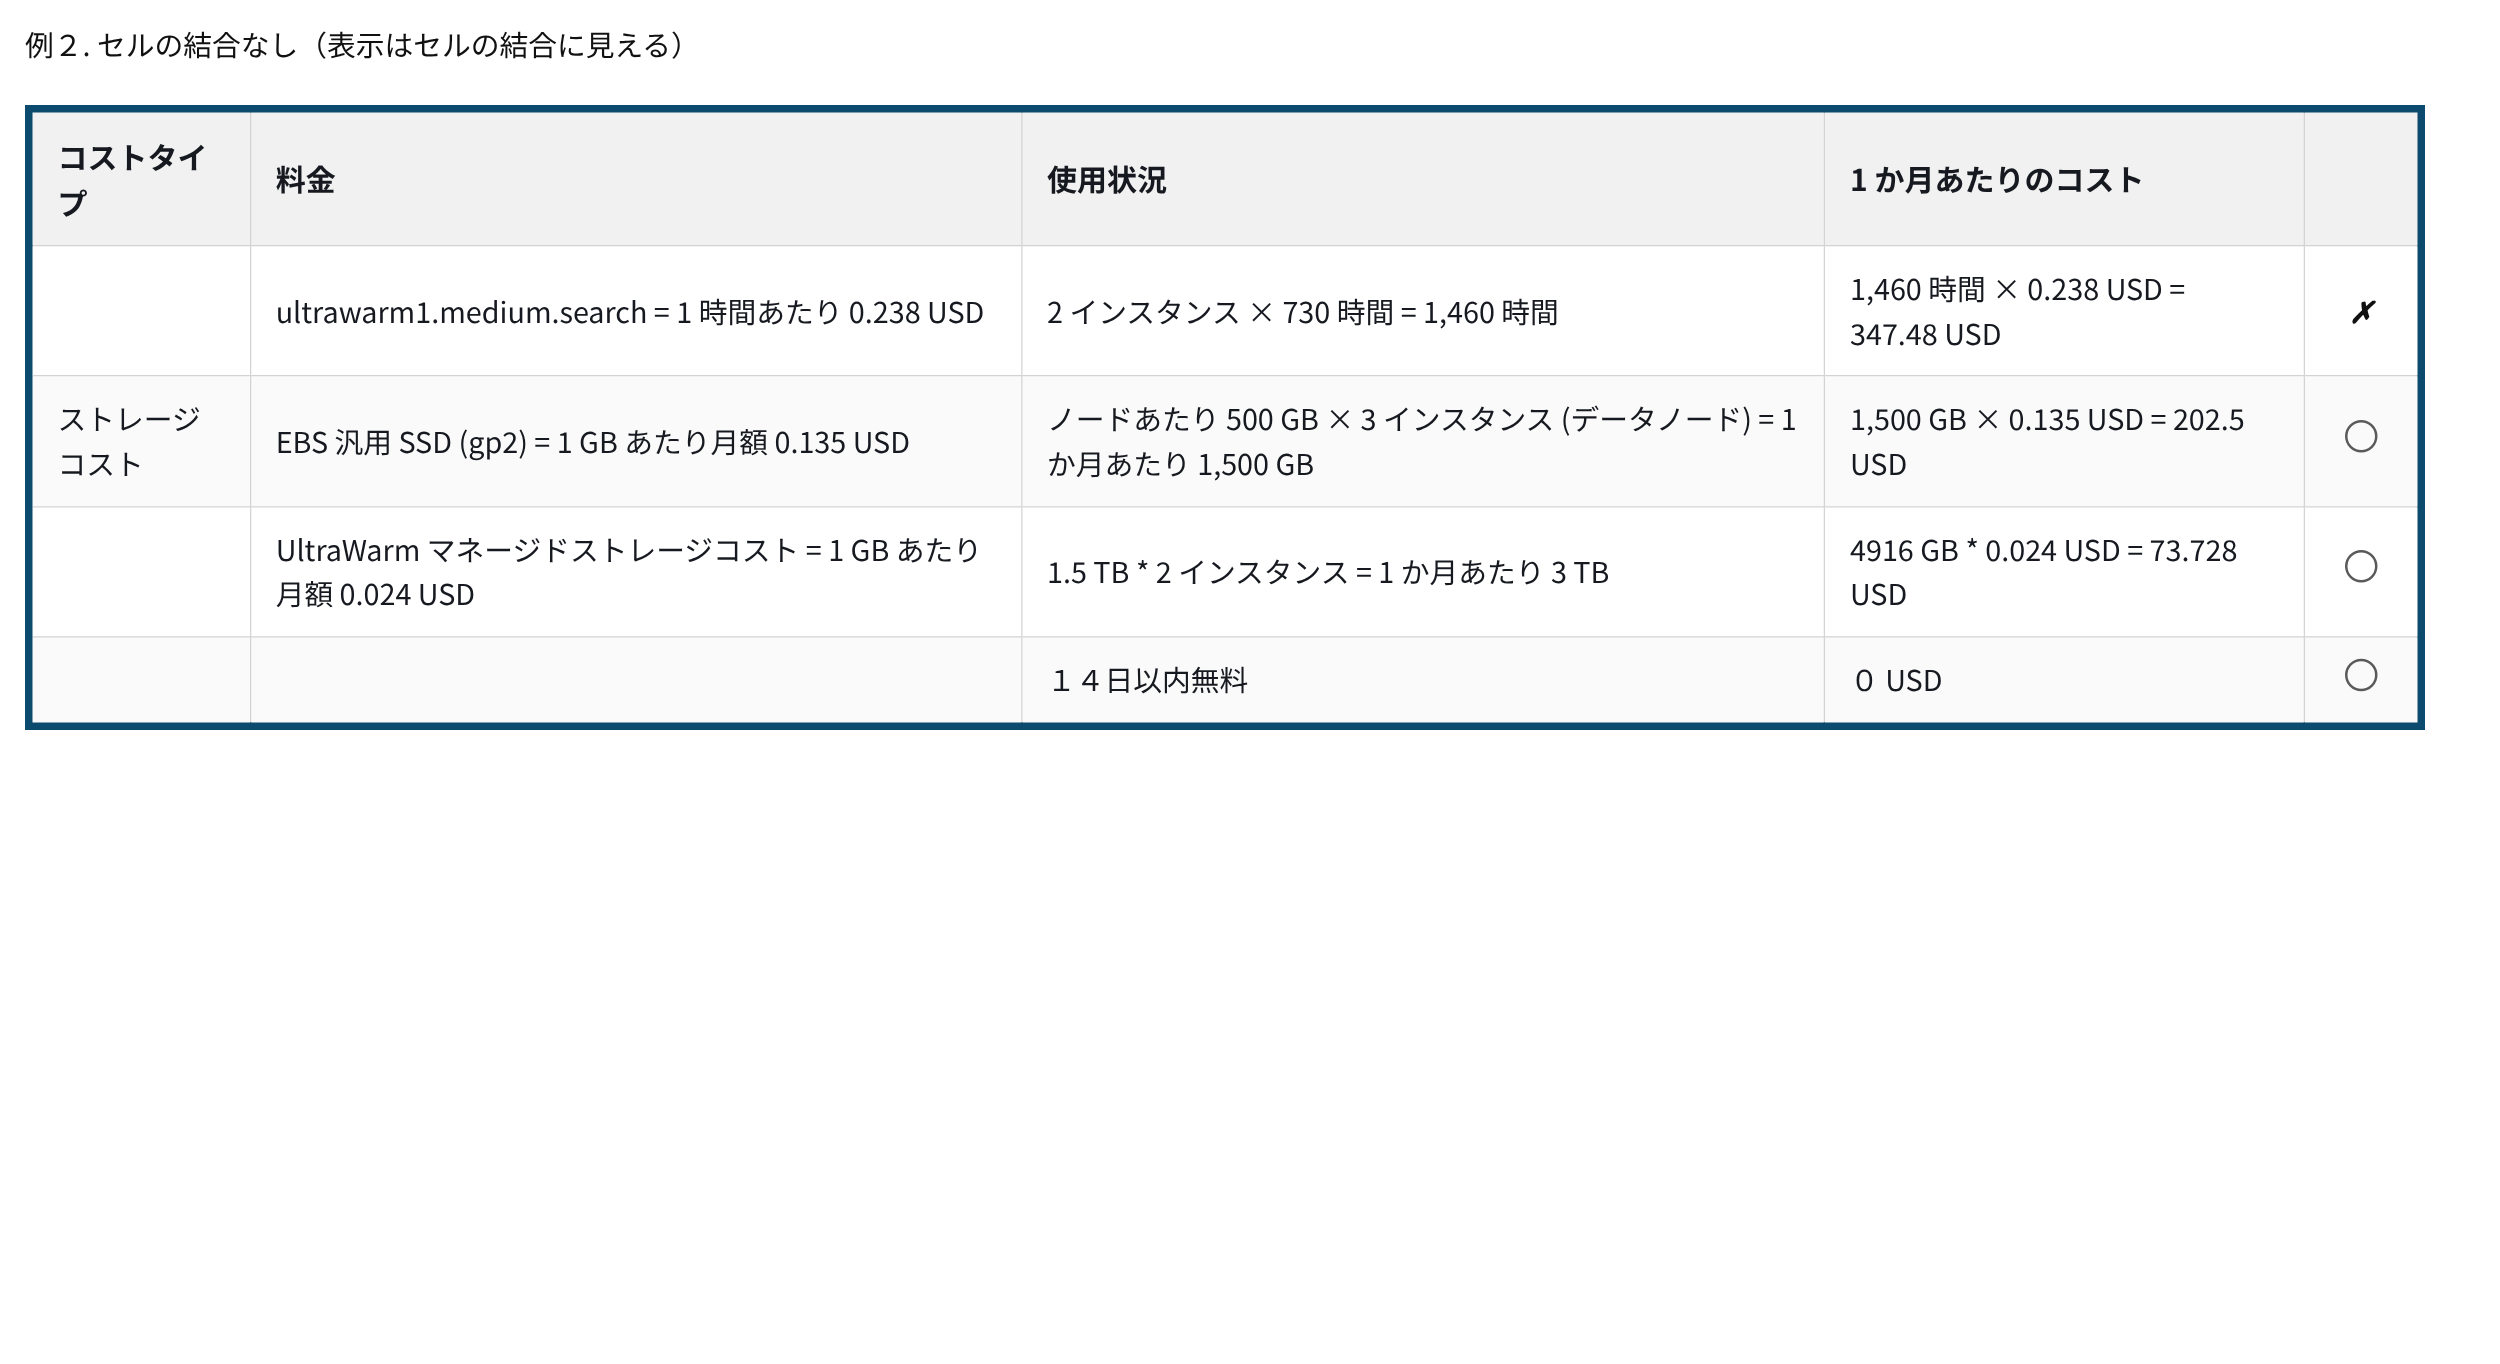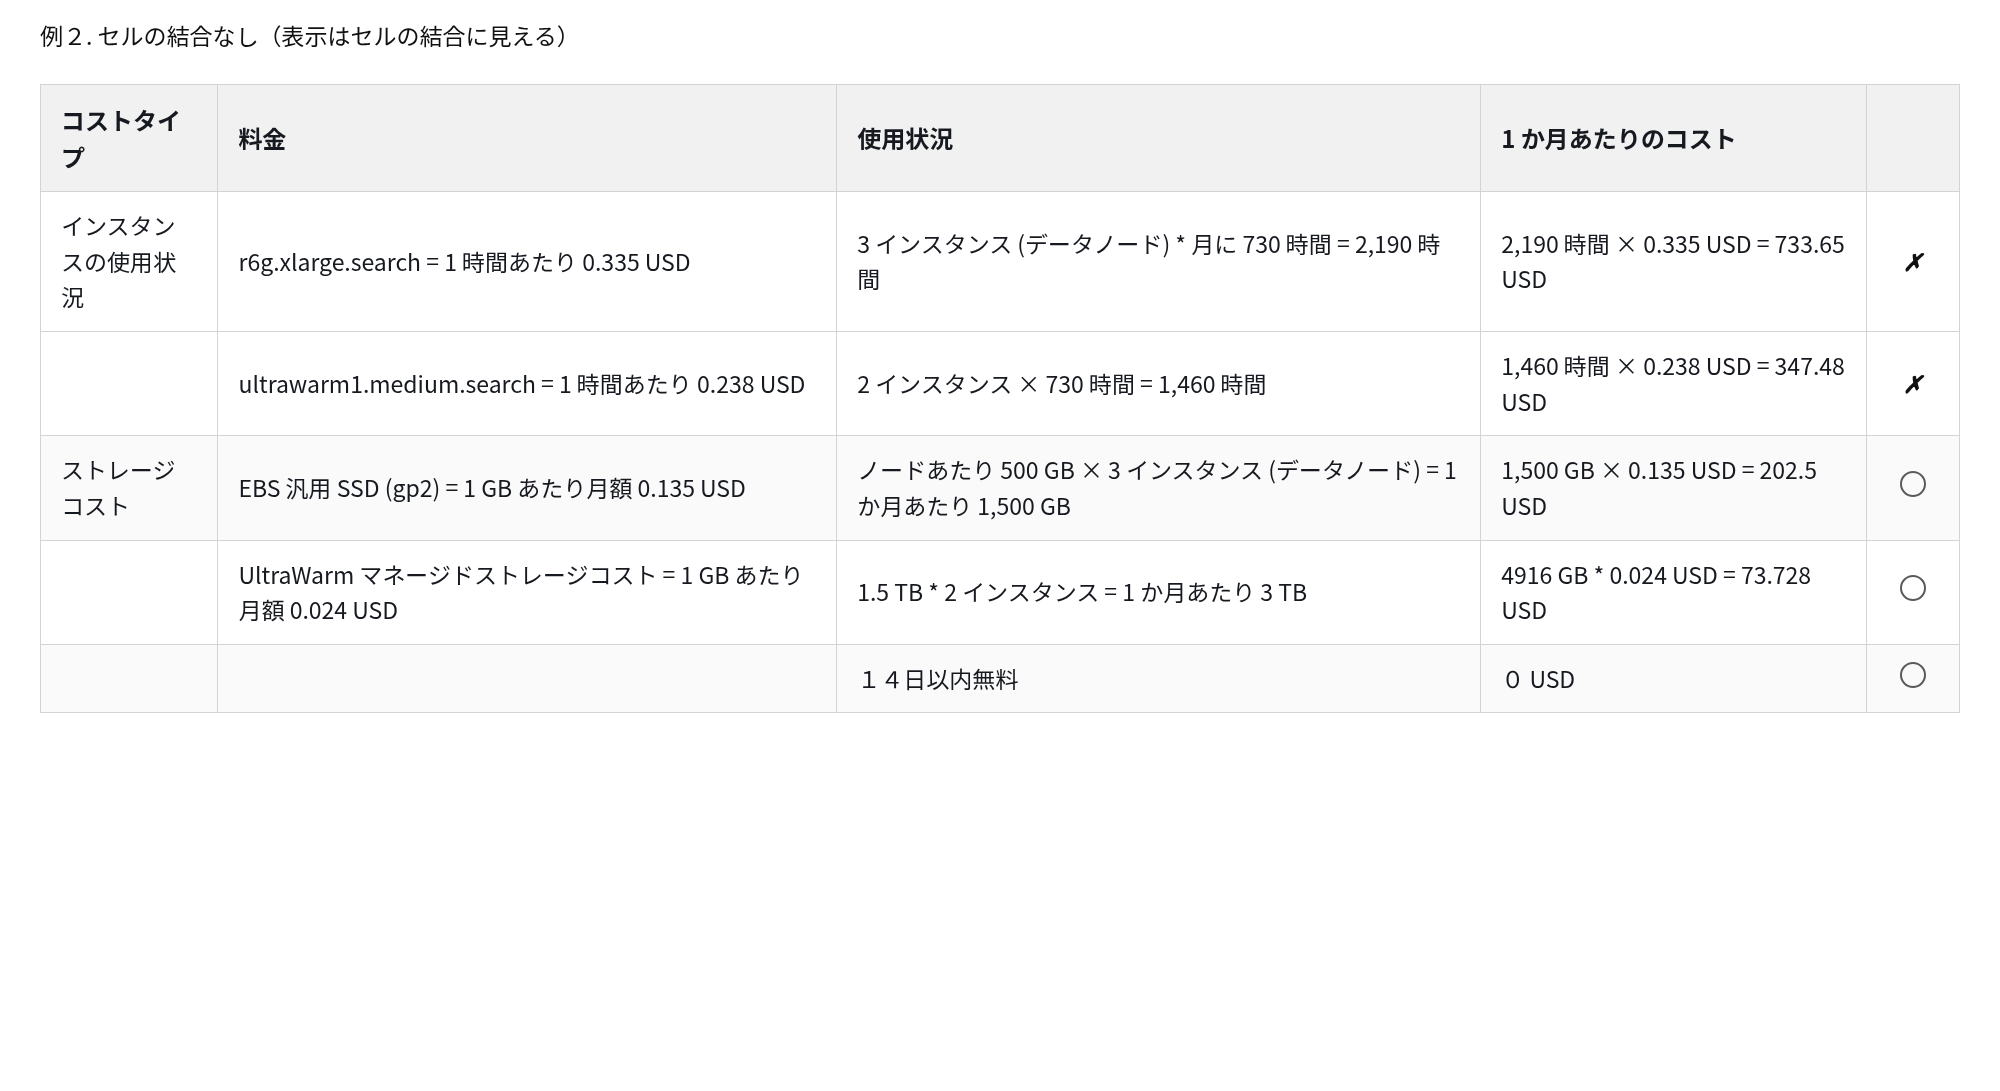--- a/index.html
+++ b/index.html
@@ -10,33 +10,32 @@
                  "Meiryo", "Noto Sans JP", -apple-system, BlinkMacSystemFont,
                  "Segoe UI", Arial, sans-serif;
     color: #16191f;
     font-size: 23px;
     line-height: 1.55;
   }
   .page {
     padding: 18px 20px 40px 20px;
     width: 1960px;
     box-sizing: border-box;
-    margin-left: 20px;
   }
   .heading {
     margin: 0 0 30px 0;
     font-weight: 400;
     font-size: 23px;
     color: #111;
   }
   table.cost {
     border-collapse: collapse;
     width: 100%;
     table-layout: fixed;
-    border: 1px solid #0c4a6e;
+    border: 6px solid #0c4a6e;
   }
   table.cost col.c-type  { width: 175px; }
   table.cost col.c-rate  { width: 610px; }
   table.cost col.c-usage { width: 635px; }
   table.cost col.c-month { width: 380px; }
   table.cost col.c-mark  { width: 92px; }
   table.cost th, table.cost td {
     border: 1px solid #d3d3d3;
     padding: 16px 20px 16px 20px;
     text-align: left;
@@ -94,29 +93,20 @@
       <tr>
         <th>コストタイプ</th>
         <th>料金</th>
         <th>使用状況</th>
         <th>1 か月あたりのコスト</th>
         <th></th>
       </tr>
     </thead>
     <tbody>
       <tr>
-        <td>インスタンスの使用状況</td>
-        <td>r6g.xlarge.search = 1 時間あたり 0.335 USD</td>
-        <td>3 インスタンス (データノード) * 月に 730 時間 = 2,190 時間</td>
-        <td>2,190 時間 × 0.335 USD = 733.65 USD</td>
-        <td class="mark-cell">
-          <span class="mark-x">✗</span>
-        </td>
-      </tr>
-      <tr>
         <td></td>
         <td>ultrawarm1.medium.search = 1 時間あたり 0.238 USD</td>
         <td>2 インスタンス × 730 時間 = 1,460 時間</td>
         <td>1,460 時間 × 0.238 USD = 347.48 USD</td>
         <td class="mark-cell">
           <span class="mark-x">✗</span>
         </td>
       </tr>
       <tr class="alt">
         <td>ストレージコスト</td>

